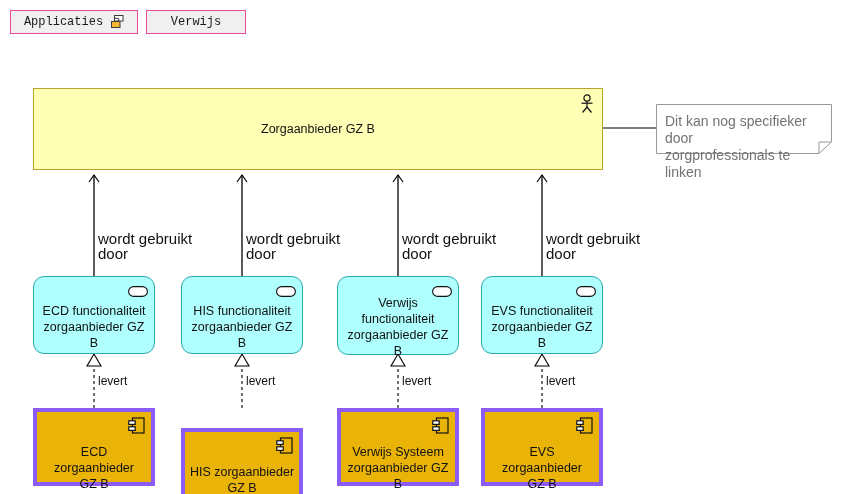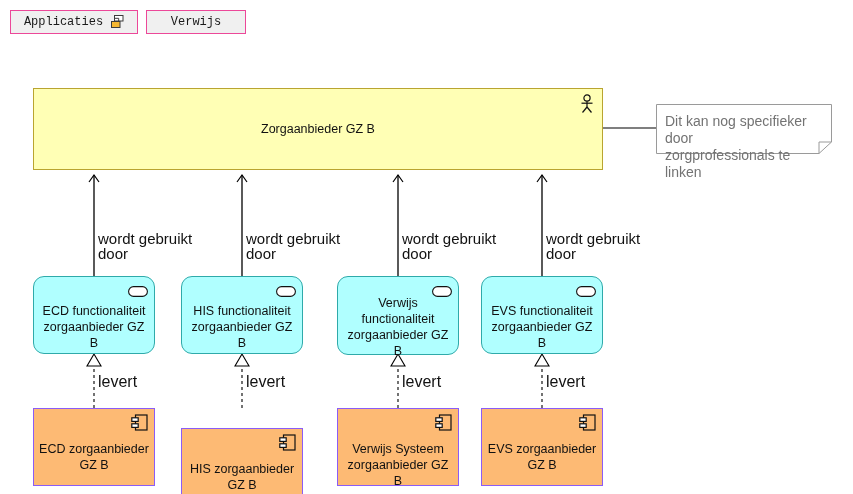--- a/index.html
+++ b/index.html
@@ -34,21 +34,21 @@
   }
   .actor-label{
     position:absolute;left:0;right:0;top:50%;transform:translateY(-50%);
     text-align:center;font-size:12.5px;color:#111111;
     font-family:"Liberation Sans", sans-serif;
   }
   .svc-box{
     background:#b0ffff;border:1px solid #2faaaa;border-radius:11px;
   }
   .cmp-box{
-    background:#fdba74;border:1px solid #8b5cf6;padding-left:24px;
+    background:#eab308;border:4px solid #8b5cf6;padding-left:24px;
   }
   .box-label{
     position:absolute;left:4px;right:4px;
     text-align:center;font-size:12.5px;line-height:16px;color:#111111;
     white-space:pre-line;
   }
   .svc-label{top:26px;}
   .cmp-label{top:32px;}
   .shape-icon{position:absolute;}
 
@@ -58,21 +58,21 @@
     position:absolute;left:9px;top:9px;right:8px;
     font-size:14px;line-height:17px;color:#737373;white-space:pre-line;
   }
 
   
   .edge-label{
     position:absolute;font-size:15px;line-height:15px;color:#111111;
     white-space:pre-line;
   }
   .edge-label-lv{
-    position:absolute;font-size:16px;line-height:15px;color:#111111;
+    position:absolute;font-size:12px;line-height:15px;color:#111111;
   }
 
   svg.lines{position:absolute;left:0;top:0;width:853px;height:494px;pointer-events:none;}
 </style>
 </head>
 <body>
 
 <div id="canvas">
 
   <div class="tabbar">

